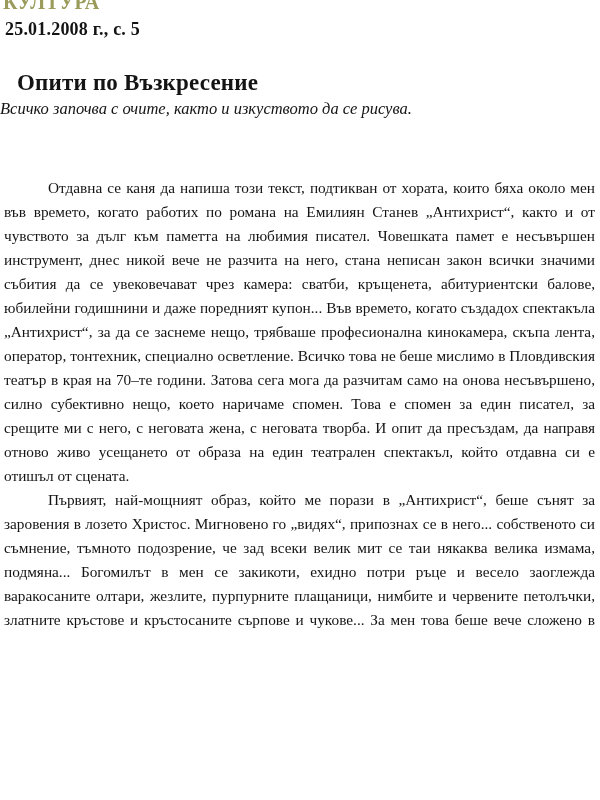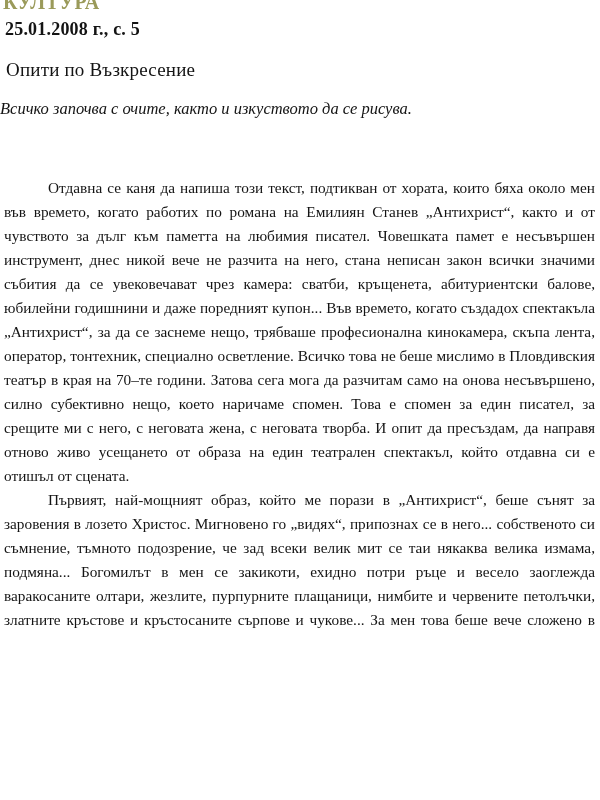--- a/index.html
+++ b/index.html
@@ -49,25 +49,25 @@
     font-weight: bold;
     font-size: 18px;
     letter-spacing: 0.2px;
     white-space: nowrap;
   }
 
   .article-title {
     position: absolute;
     top: 58px;
     left: 5px;
-    font-weight: normal;
-    font-size: 19px;
+    font-weight: bold;
+    font-size: 23px;
     letter-spacing: 0.2px;
     white-space: nowrap;
-    margin: 1px;
+    margin: 12px;
   }
 
   .epigraph {
     position: absolute;
     top: 99px;
     left: 0;
     width: 592px;
     font-style: italic;
     font-size: 16.5px;
     line-height: 20.5px;

